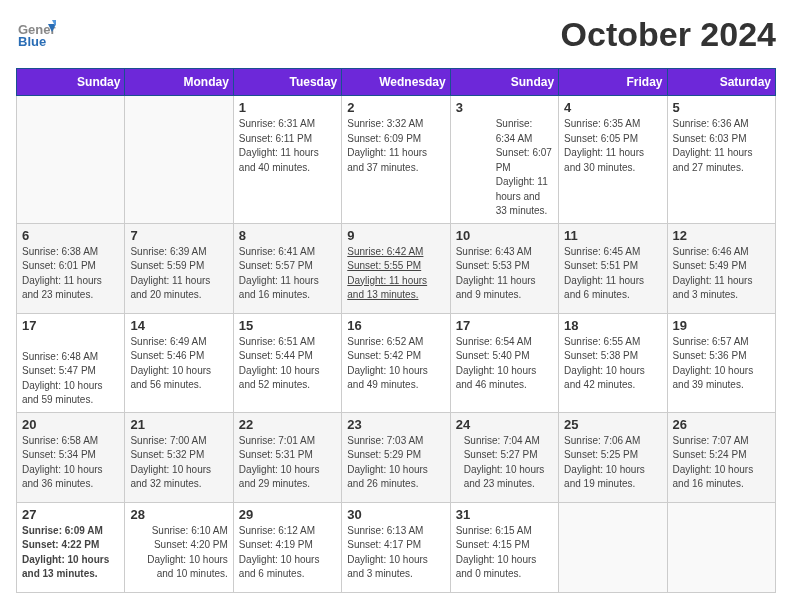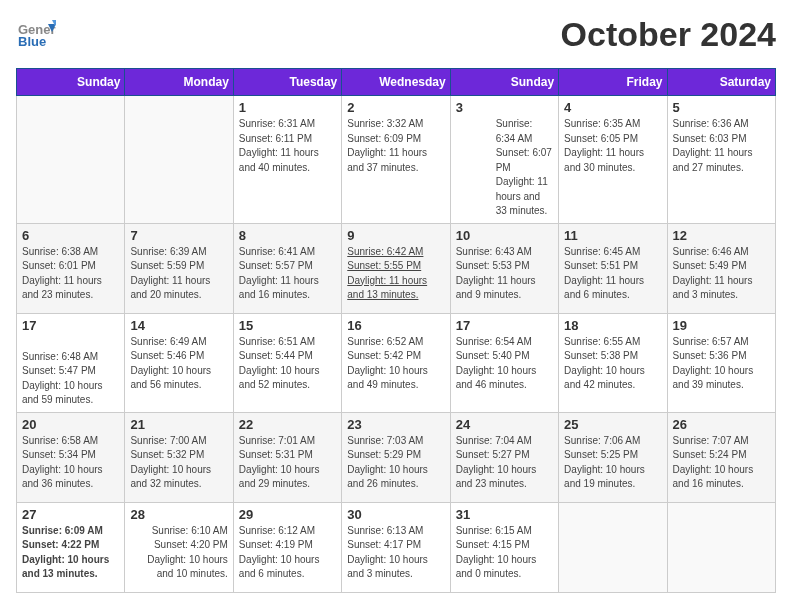--- a/index.html
+++ b/index.html
@@ -252,21 +252,21 @@
 Daylight: 10 hours and 29 minutes.</div>
         </td>
         <td>
           <span class="day-number">23</span>
           <div class="day-info" style="white-space: pre-line;">Sunrise: 7:03 AM
 Sunset: 5:29 PM
 Daylight: 10 hours and 26 minutes.</div>
         </td>
         <td>
           <span class="day-number">24</span>
-          <div class="day-info" style="white-space: pre-line;">Sunrise: 7:04 AM
+          <div class="day-info" style="white-space: pre-line; margin-left: 8px;">Sunrise: 7:04 AM
 Sunset: 5:27 PM
 Daylight: 10 hours and 23 minutes.</div>
         </td>
         <td>
           <span class="day-number">25</span>
           <div class="day-info" style="white-space: pre-line;">Sunrise: 7:06 AM
 Sunset: 5:25 PM
 Daylight: 10 hours and 19 minutes.</div>
         </td>
         <td>

